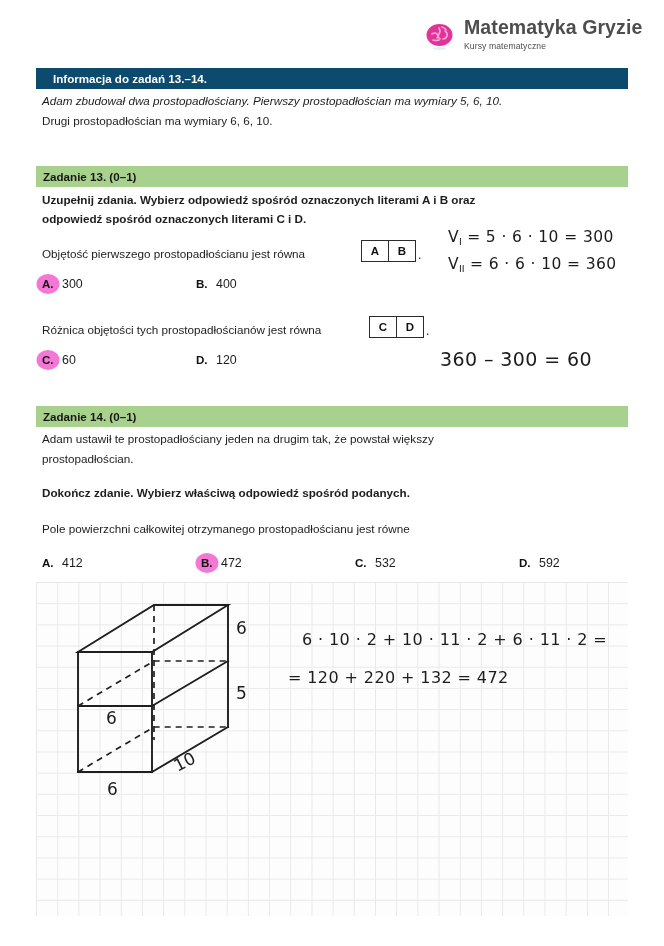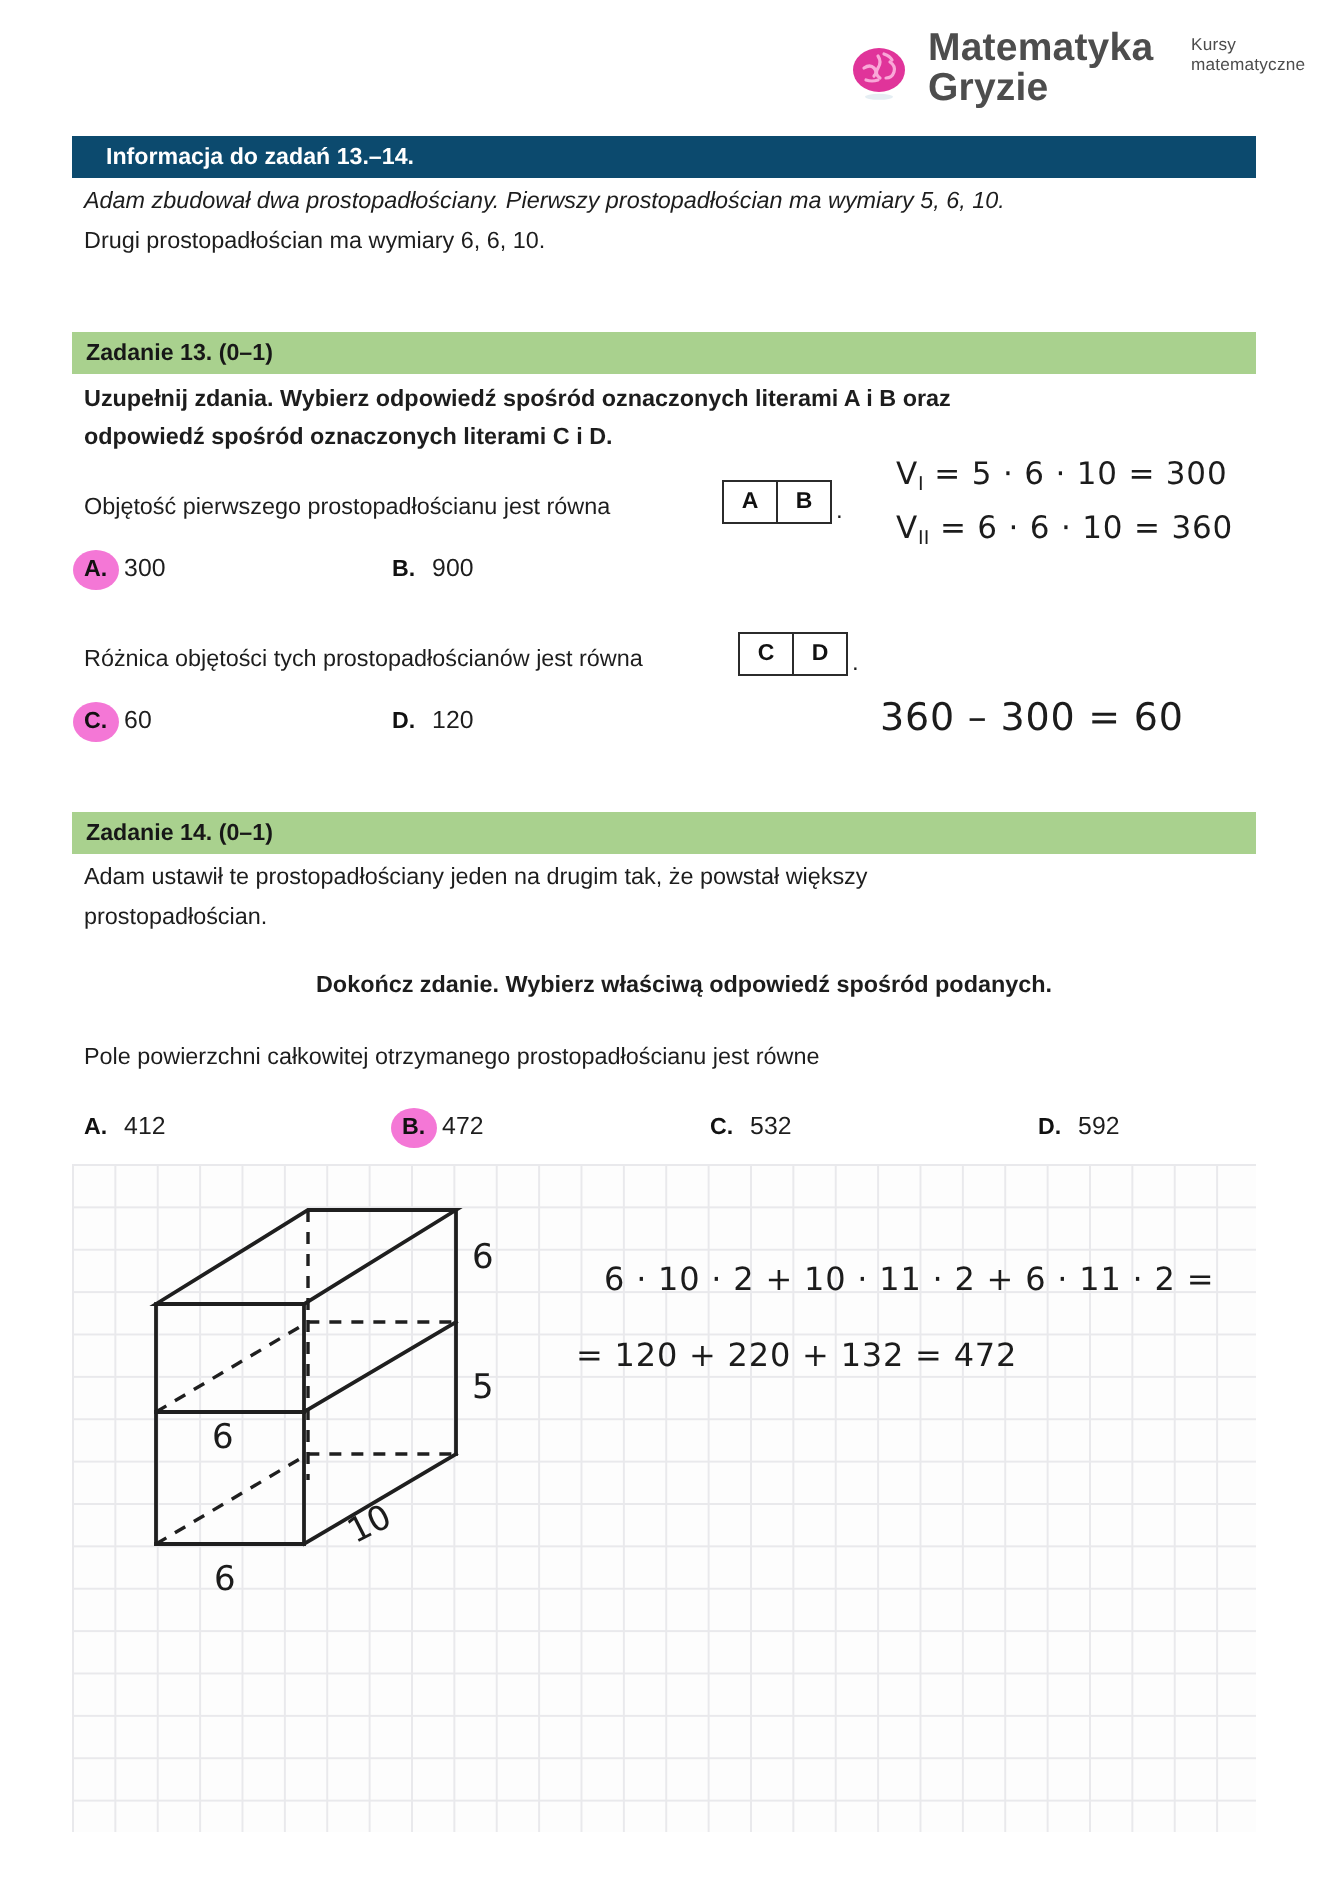--- a/index.html
+++ b/index.html
@@ -36,21 +36,21 @@
     position: absolute;
     left: 424px;
     top: 10px;
     width: 232px;
     height: 48px;
     display: flex;
     align-items: center;
     gap: 9px;
   }
   #brain-icon { flex: 0 0 auto; }
-  .logo-text { display: flex; flex-direction: row; justify-content: center; }
+  .logo-text { display: flex; flex-direction: column; justify-content: center; }
   .logo-title {
     font-size: 19.5px;
     font-weight: bold;
     color: #4d4d4d;
     letter-spacing: .1px;
     line-height: 1.05;
   }
   .logo-sub {
     font-size: 8.6px;
     font-weight: normal;
@@ -194,21 +194,21 @@
   <span>B</span>
 </div>
 <div class="box-period" style="left:418px; top:248px;">.</div>
 
 <div class="option marked" style="left:42px; top:277px;">
   <span class="opt-letter">A.</span>
   <span class="opt-val">300</span>
 </div>
 <div class="option" style="left:196px; top:277px;">
   <span class="opt-letter">B.</span>
-  <span class="opt-val">900</span>
+  <span class="opt-val">400</span>
 </div>
 
 <div class="body-text" style="left:42px; top:320px;">Różnica objętości tych prostopadłościanów jest równa</div>
 <div class="letter-box" style="left:369px; top:316px;">
   <span>C</span>
   <span>D</span>
 </div>
 <div class="box-period" style="left:426px; top:324px;">.</div>
 
 <div class="option marked" style="left:42px; top:353px;">
@@ -226,21 +226,21 @@
 </div>
 <div class="hand" style="left:448px; top:255px;">
   <span>V</span><span class="sub">II</span>
   <span>= 6 · 6 · 10 = 360</span>
 </div>
 <div class="hand" style="left:440px; top:348px; font-size:19px;">360 – 300 = 60</div>
 
 <div class="banner-light" style="left:36px; top:406px; width:592px;">Zadanie 14. (0–1)</div>
 <div class="body-text" style="left:42px; top:429px; width:600px;">Adam ustawił te prostopadłościany jeden na drugim tak, że powstał większy</div>
 <div class="body-text" style="left:42px; top:449px; width:600px;">prostopadłościan.</div>
-<div class="body-text bold" style="left:42px; top:483px; width:600px;text-align:center;">Dokończ zdanie. Wybierz właściwą odpowiedź spośród podanych.</div>
+<div class="body-text bold" style="left:42px; top:483px; width:600px;">Dokończ zdanie. Wybierz właściwą odpowiedź spośród podanych.</div>
 <div class="body-text" style="left:42px; top:519px; width:600px;">Pole powierzchni całkowitej otrzymanego prostopadłościanu jest równe</div>
 
 <div class="option" style="left:42px; top:556px;">
   <span class="opt-letter">A.</span>
   <span class="opt-val">412</span>
 </div>
 <div class="option marked" style="left:201px; top:556px;">
   <span class="opt-letter">B.</span>
   <span class="opt-val">472</span>
 </div>

